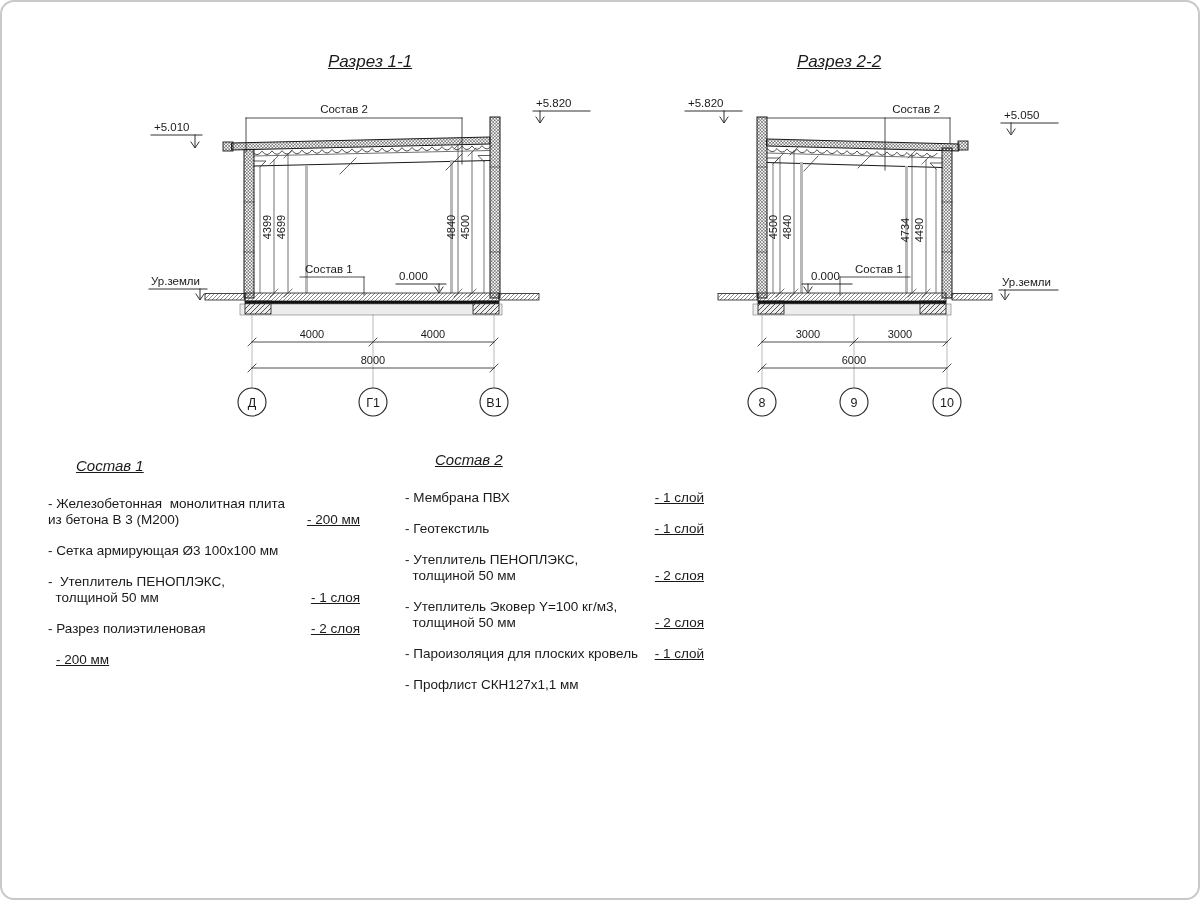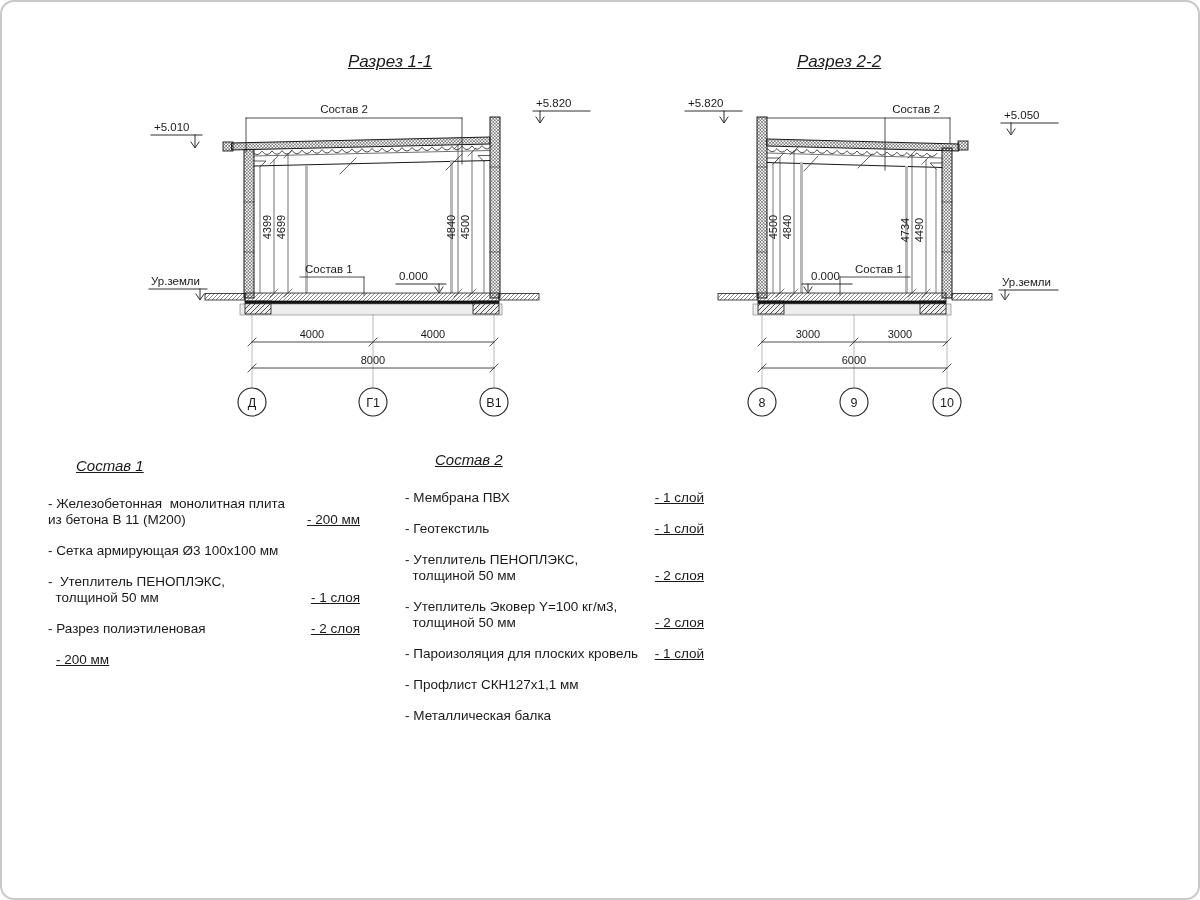--- a/index.html
+++ b/index.html
@@ -20,21 +20,21 @@
   #list1{left:46px;top:456px;width:312px;}
   #list1 .mat-title{margin-left:28px;}
   #list2{left:403px;top:450px;width:299px;}
   #list2 .mat-title{margin-left:30px;}
 </style>
 </head>
 <body>
 
 <div class="canvas">
 
-  <div class="sec-title" style="left:388px">Разрез 1-1</div>
+  <div class="sec-title" style="left:368px">Разрез 1-1</div>
   <div class="sec-title" style="left:837px">Разрез 2-2</div>
 
   <svg width="1200" height="900" viewBox="0 0 1200 900">
     <defs>
       <pattern id="pcross" width="3.2" height="3.2" patternUnits="userSpaceOnUse">
         <path d="M0 3.2L3.2 0M0 0L3.2 3.2" stroke="#3c3c3c" stroke-width="0.55"></path>
       </pattern>
       <pattern id="pdiag" width="4" height="4" patternUnits="userSpaceOnUse">
         <path d="M0 4L4 0" stroke="#3c3c3c" stroke-width="0.6"></path>
       </pattern>
@@ -277,21 +277,21 @@
       <text class="ax" x="760" y="404.5" text-anchor="middle">8</text>
       <text class="ax" x="852" y="404.5" text-anchor="middle">9</text>
       <text class="ax" x="945" y="404.5" text-anchor="middle">10</text>
     </g>
   </svg>
 
   <div class="mat-list" id="list1">
     <div class="mat-title">Состав 1</div>
     <div class="row">
       <div class="nm">- Железобетонная  монолитная плита
-из бетона В 11 (М200)</div>
+из бетона В 3 (М200)</div>
       <div class="qty">- 200 мм</div>
     </div>
     <div class="row">
       <div class="nm">- Сетка армирующая Ø3 100х100 мм</div>
       <div class="qty"></div>
     </div>
     <div class="row">
       <div class="nm">-  Утеплитель ПЕНОПЛЭКС,
   толщиной 50 мм</div>
       <div class="qty">- 1 слоя</div>
@@ -326,19 +326,15 @@
       <div class="qty">- 2 слоя</div>
     </div>
     <div class="row">
       <div class="nm">- Пароизоляция для плоских кровель</div>
       <div class="qty">- 1 слой</div>
     </div>
     <div class="row">
       <div class="nm">- Профлист СКН127х1,1 мм</div>
       <div class="qty"></div>
     </div>
-    <div class="row">
-      <div class="nm">- Металлическая балка</div>
-      <div class="qty"></div>
-    </div>
   </div>
 
 </div>
 
 </body></html>

